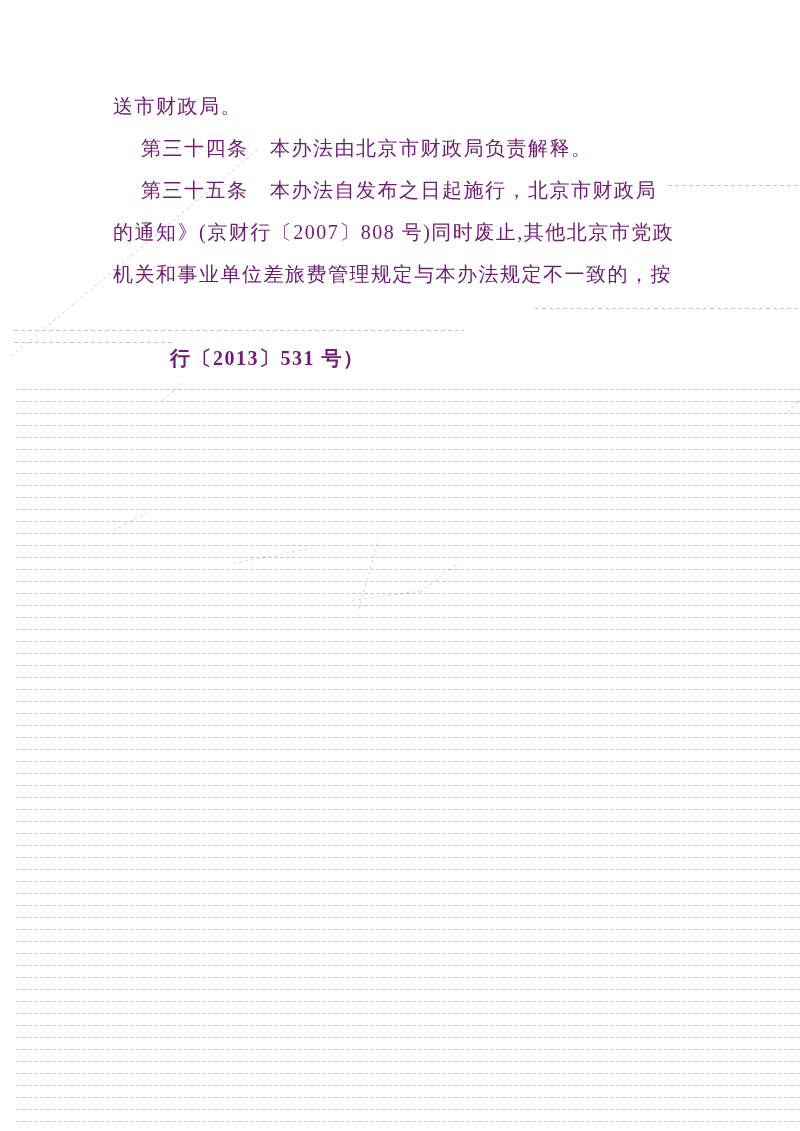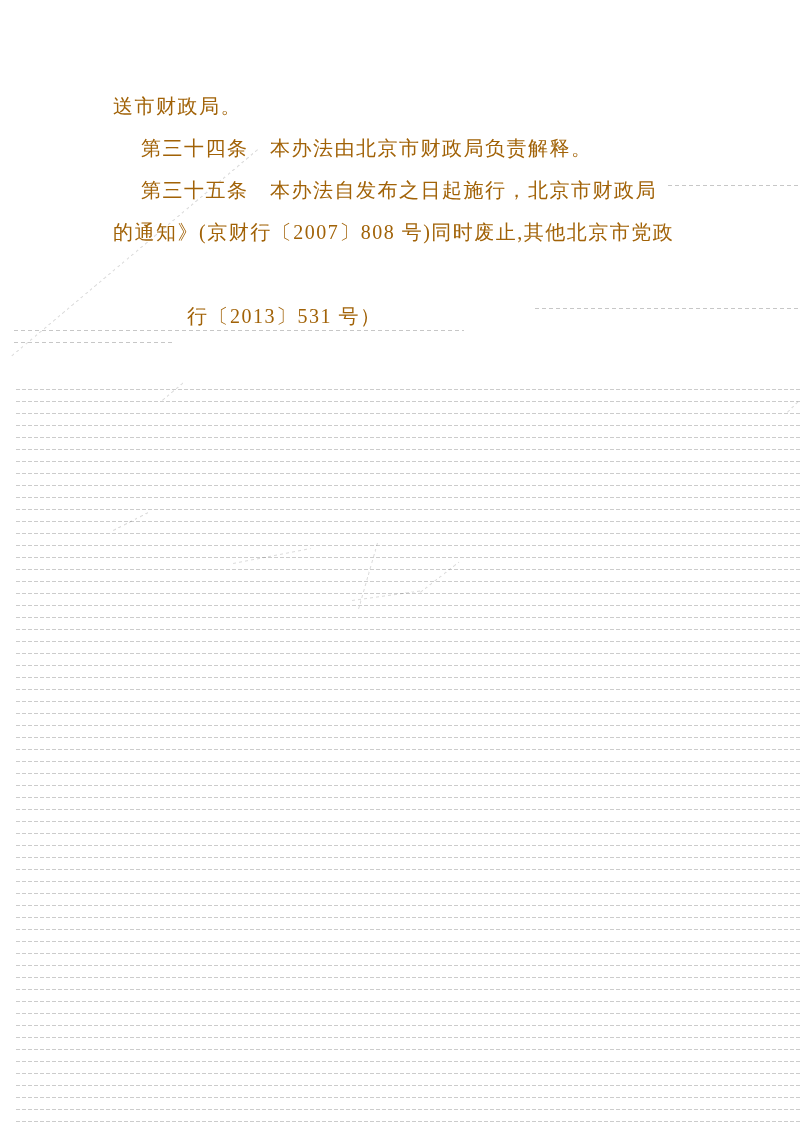--- a/index.html
+++ b/index.html
@@ -13,30 +13,30 @@
     position: relative;
     overflow: hidden;
     font-family: "Liberation Serif", "DejaVu Serif", serif;
   }
   
   .doc-text {
     position: absolute;
     left: 113px;
     top: 85px;
     width: 640px;
-    color: #a16207;
+    color: #701a75;
     font-size: 20px;
     line-height: 42px;
     letter-spacing: 1.5px;
     white-space: nowrap;
   }
   .line { height: 42px; }
   .ind0 { margin-left: 0; }
   .ind2 { margin-left: 28px; }
-  .ind4 { margin-left: 74px; }
+  .ind4 { margin-left: 57px; font-weight: bold; }
 
   
   .dense-rules {
     position: absolute;
     left: 14px;
     right: 0;
     top: 378px;
     height: 749px;
     background-image:
       repeating-linear-gradient(90deg, #ffffff 0 2px, rgba(0,0,0,0) 2px 6px),
@@ -87,15 +87,16 @@
 <div class="diag diag-5"></div>
 <div class="diag diag-6"></div>
 <div class="diag diag-7"></div>
 <div class="diag diag-8"></div>
 
 <div class="doc-text">
   <div class="line ind0">送市财政局。</div>
   <div class="line ind2">第三十四条　本办法由北京市财政局负责解释。</div>
   <div class="line ind2">第三十五条　本办法自发布之日起施行，北京市财政局</div>
   <div class="line ind0">的通知》(京财行〔2007〕808 号)同时废止,其他北京市党政</div>
+  <div class="line ind0">机关和事业单位差旅费管理规定与本办法规定不一致的，按</div>
   <div class="line ind0"></div>
   <div class="line ind4">行〔2013〕531 号）</div>
 </div>
 
 </body></html>

